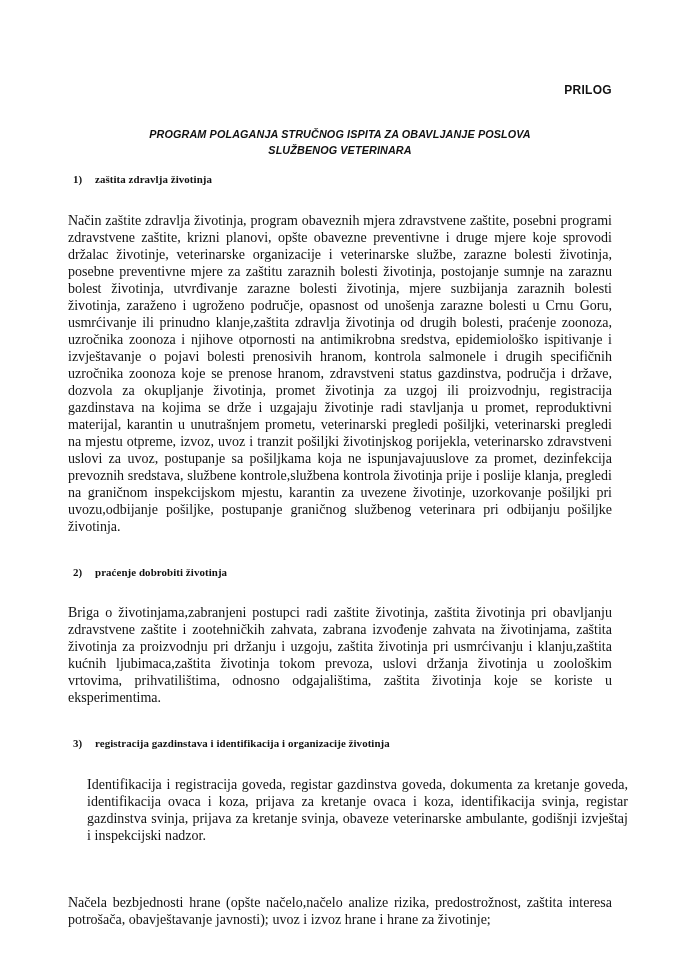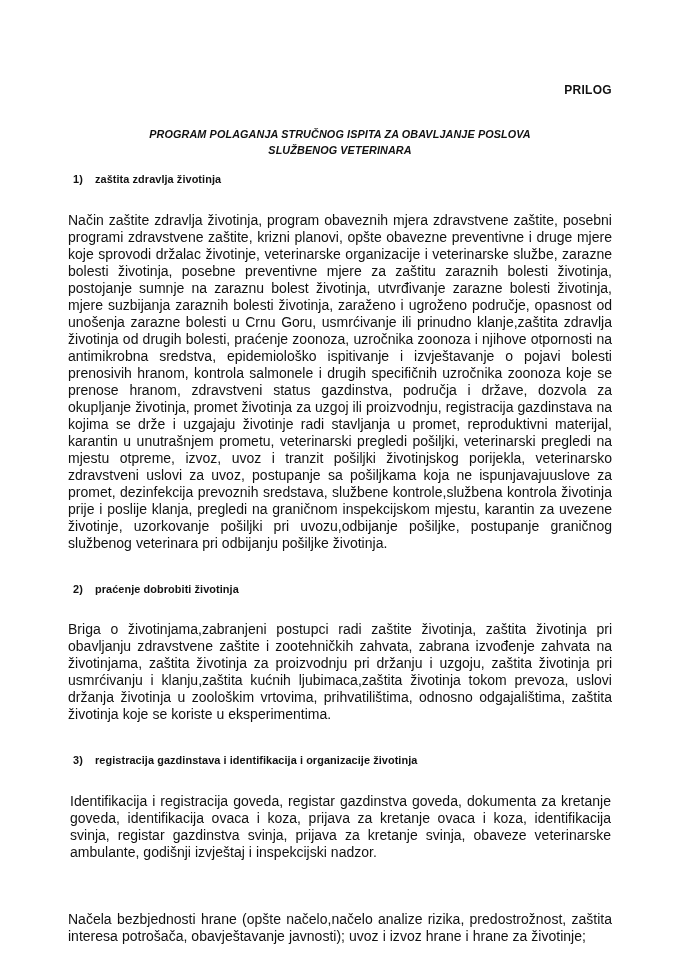--- a/index.html
+++ b/index.html
@@ -50,20 +50,21 @@
     color: #111;
   }
   .doc-title .t-line { display: block; font-style: italic; }
 
   
   .flow {
     position: absolute;
     left: 68px;
     top: 172px;
     width: 544px;
+    font-family: Liberation Serif, serif;
   }
 
   .section { }
 
   .sec-head {
     font-size: 10.9px;
     font-weight: bold;
     line-height: 15.5px;
     letter-spacing: 0.08px;
     color: #111;
@@ -84,21 +85,21 @@
   .para {
     font-size: 14px;
     line-height: 17px;
     text-align: justify;
     text-align-last: left;
     letter-spacing: 0.01px;
     color: #111;
     margin: 0;
     word-spacing: 0.1px;
   }
-  .para.indented { margin-left: 2px; width: 541px; }
+  .para.indented { margin-left: 19px; width: 541px; }
   .sp-22 { height: 22px; }
   .sp-24 { height: 24px; }
   .sp-28 { height: 28px; }
   .sp-30 { height: 30px; }
 </style>
 </head>
 <body>
 
 <div class="page">
 

